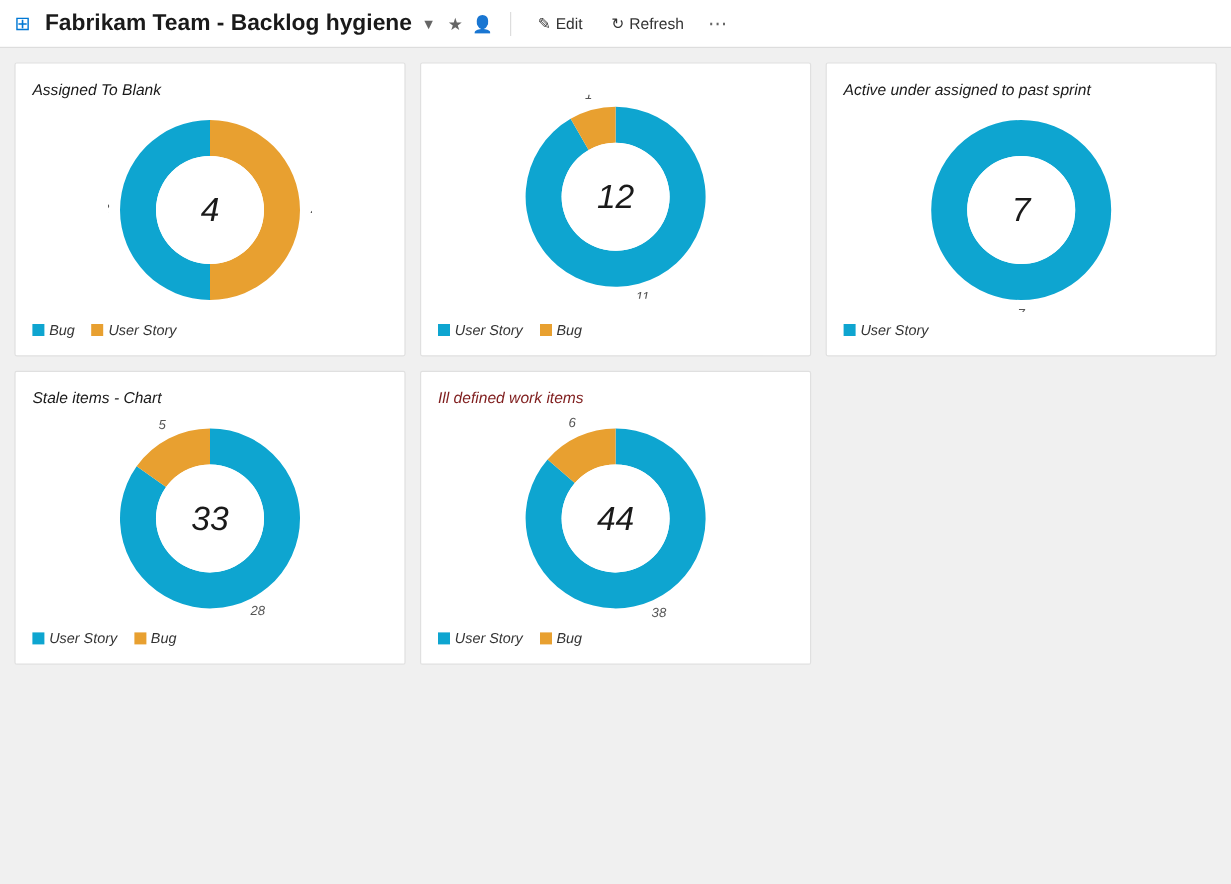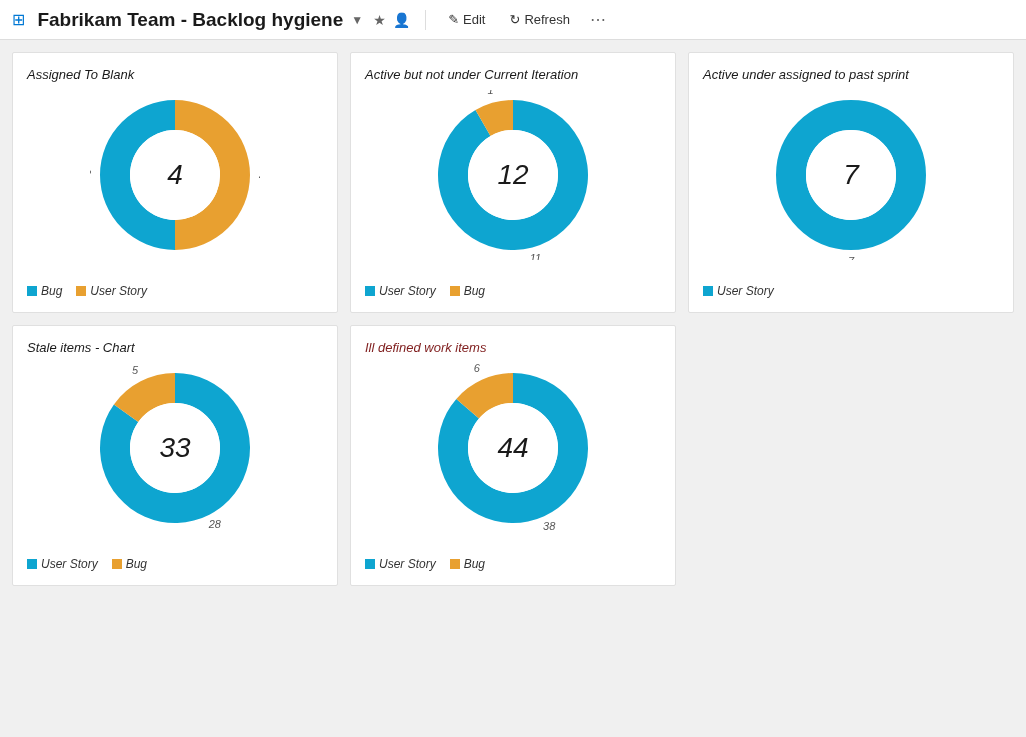--- a/index.html
+++ b/index.html
@@ -28,21 +28,21 @@
       background: #fff; border: 1px solid #e0e0e0; border-radius: 2px;
       padding: 14px; display: flex; flex-direction: column; align-items: flex-start;
       min-height: 220px;
       font-style: italic;
     }
     .card-title { font-size: 13px; color: #1a1a1a; font-weight: 400; margin-bottom: 8px; }
     .card-title.orange { color: #7f1d1d; }
 
     .chart-area { flex: 1; display: flex; justify-content: center; align-items: center; width: 100%; }
 
-    .legend { display: flex; gap: 14px; margin-top: 24px; align-items: center; font-size: 12px; }
+    .legend { display: flex; gap: 14px; margin-top: 8px; align-items: center; font-size: 12px; }
     .legend-item { display: flex; align-items: center; gap: 4px; }
     .legend-dot { width: 10px; height: 10px; display: inline-block; }
 
     .bottom-row { grid-column: span 1; }
   </style>
 </head>
 <body>
 
 <div class="header">
   <span class="header-logo">⊞</span>
@@ -80,21 +80,20 @@
           <span class="legend-dot" style="background: rgb(14, 165, 208);"></span>
           <span>Bug</span>
         </div>
         <div class="legend-item">
           <span class="legend-dot" style="background: rgb(232, 160, 48);"></span>
           <span>User Story</span>
         </div>
       </div>
     </div>
     <div class="card">
-      <div class="card-title">Active but not under Current Iteration</div>
       <div class="chart-area">
         <svg width="170" height="170" viewBox="0 0 170 170">
           <path d="M 85 10 A 75 75 0 1 1 47.499999999999964 20.048094716167128 L 62.49999999999998 46.028856829700274 A 45 45 0 1 0 85 40 Z" fill="#0ea5d0"></path>
           <text x="107.5172569239193" y="169.03554688714894" text-anchor="middle" dominant-baseline="middle" font-size="11" fill="#555">11</text>
           <path d="M 47.499999999999964 20.048094716167128 A 75 75 0 0 1 84.99999999999999 10 L 84.99999999999999 40 A 45 45 0 0 0 62.49999999999998 46.028856829700274 Z" fill="#e8a030"></path>
           <text x="62.48274307608071" y="0.9644531128510607" text-anchor="middle" dominant-baseline="middle" font-size="11" fill="#555">1</text>
           <circle cx="85" cy="85" r="45" fill="#fff"></circle>
           <text x="85" y="87" text-anchor="middle" dominant-baseline="middle" font-size="28" font-weight="300" fill="#1a1a1a">12</text>
         </svg>
       </div>

